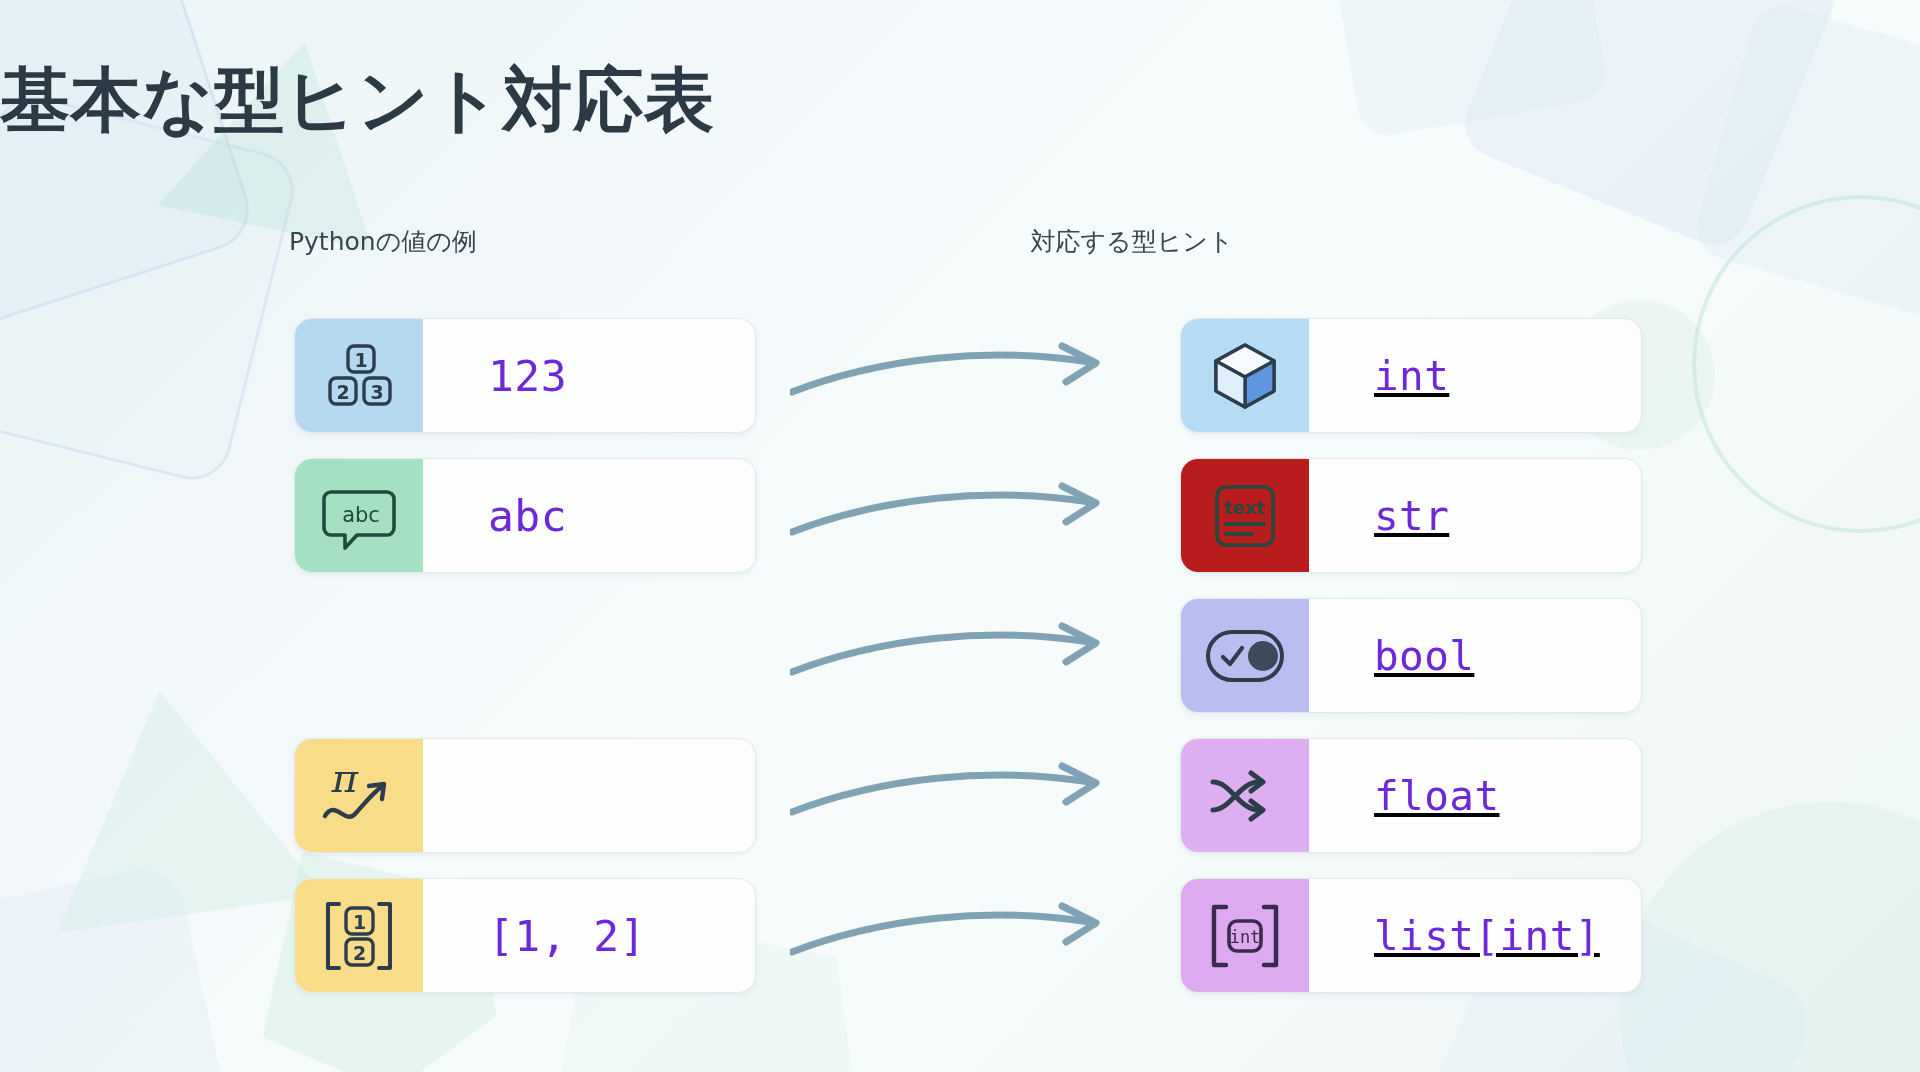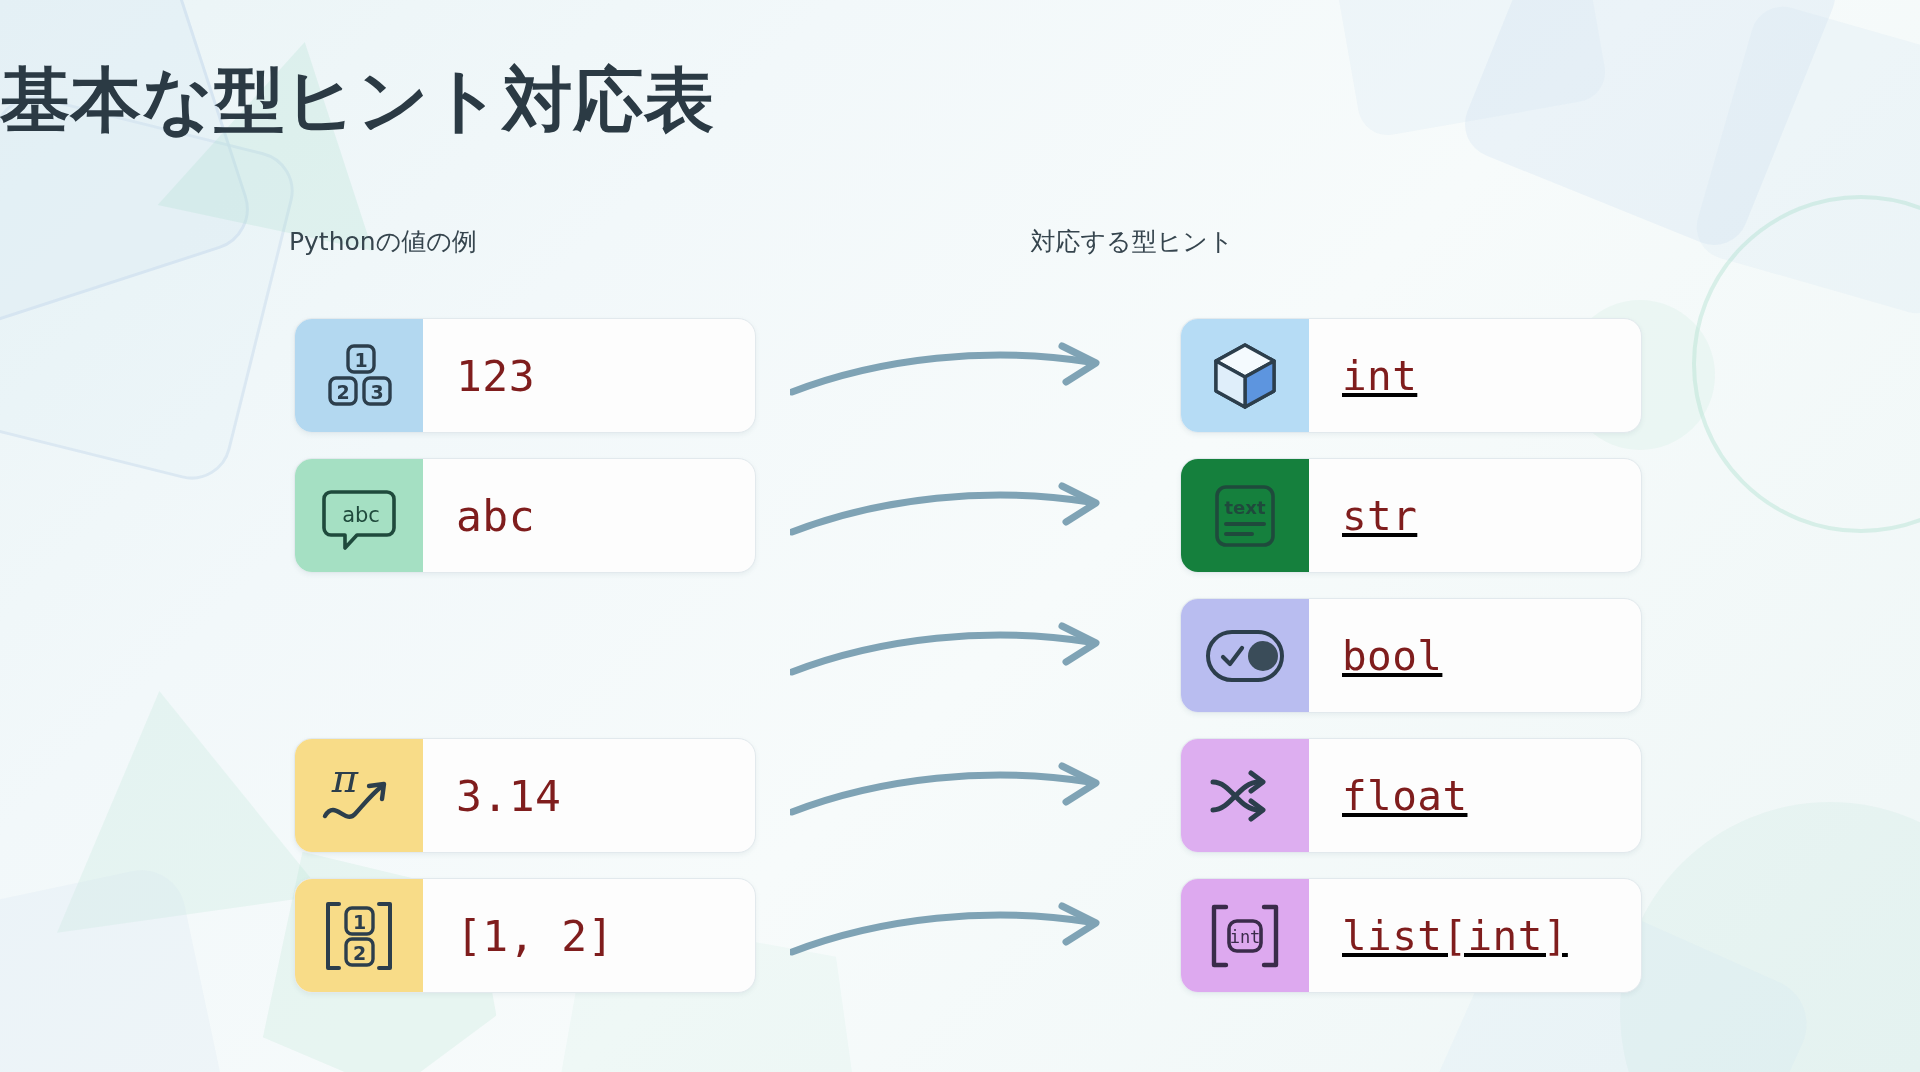--- a/index.html
+++ b/index.html
@@ -200,27 +200,28 @@
     width: 128px;
     flex: 0 0 128px;
     display: flex;
     align-items: center;
     justify-content: center;
   }
   .val {
     flex: 1 1 auto;
     display: flex;
     align-items: center;
-    padding-left: 33px;
+    padding-left: 45px;
     font-family: "DejaVu Sans Mono", "Liberation Mono", monospace;
     font-size: 43px;
     font-weight: 400;
-    color: #7f1d1d;
+    color: #6d28d9;
     letter-spacing: .01em;
     white-space: nowrap;
+    margin-left: 20px;
   }
   .val.code {
     font-size: 41px;
   }
 
   
   .arrow-wrap {
     position: absolute;
     left: 790px;
     top: 22px;
@@ -308,21 +309,21 @@
       </div>
 
       <div class="arrow-wrap">
         <svg width="350" height="70" viewBox="0 0 350 70">
           <path d="M2 52 C 90 18, 200 6, 300 22" fill="none" stroke="#7fa3b5" stroke-width="7" stroke-linecap="round"></path>
           <path d="M272 6 L 306 23 L 276 42" fill="none" stroke="#7fa3b5" stroke-width="7" stroke-linecap="round" stroke-linejoin="round"></path>
         </svg>
       </div>
 
       <div class="card right">
-        <div class="tile" style="background:#15803d">
+        <div class="tile" style="background:#b91c1c">
           <svg width="70" height="70" viewBox="0 0 70 70">
             <rect x="7" y="6" width="56" height="58" rx="9" fill="none" stroke="#1f4a3c" stroke-width="3.6"></rect>
             <text x="35" y="33" font-family="DejaVu Sans, sans-serif" font-size="18" font-weight="700" fill="#1f4a3c" text-anchor="middle">text</text>
             <line x1="16" y1="43" x2="54" y2="43" stroke="#1f4a3c" stroke-width="4" stroke-linecap="round"></line>
             <line x1="16" y1="53" x2="42" y2="53" stroke="#1f4a3c" stroke-width="4" stroke-linecap="round"></line>
           </svg>
         </div>
         <div class="val code">str</div>
       </div>
     </div>
@@ -350,21 +351,20 @@
 
     <div class="row">
       <div class="card left">
         <div class="tile" style="background:#f8dc88">
           <svg width="84" height="74" viewBox="0 0 84 74">
             <text x="28" y="33" font-family="DejaVu Serif, serif" font-size="40" font-style="italic" fill="#2c3e4c" text-anchor="middle">π</text>
             <path d="M8 57 C 18 40, 28 66, 38 55 C 48 44, 54 36, 64 28" fill="none" stroke="#2c3e4c" stroke-width="4.4" stroke-linecap="round"></path>
             <path d="M52 27 L 67 25 L 65 40" fill="none" stroke="#2c3e4c" stroke-width="4.4" stroke-linecap="round" stroke-linejoin="round"></path>
           </svg>
         </div>
-        <div class="val">3.14</div>
       </div>
 
       <div class="arrow-wrap">
         <svg width="350" height="70" viewBox="0 0 350 70">
           <path d="M2 52 C 90 18, 200 6, 300 22" fill="none" stroke="#7fa3b5" stroke-width="7" stroke-linecap="round"></path>
           <path d="M272 6 L 306 23 L 276 42" fill="none" stroke="#7fa3b5" stroke-width="7" stroke-linecap="round" stroke-linejoin="round"></path>
         </svg>
       </div>
 
       <div class="card right">

